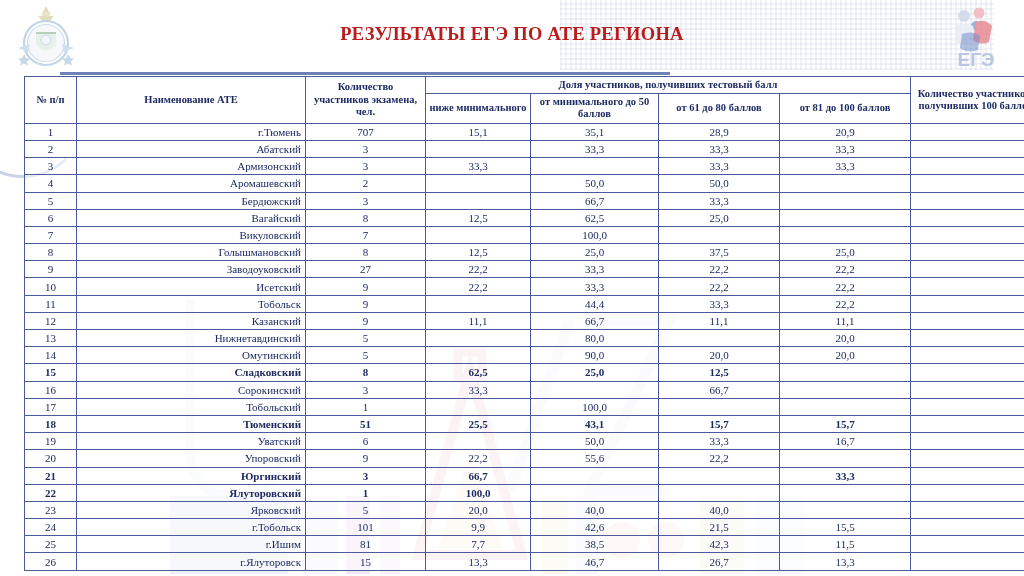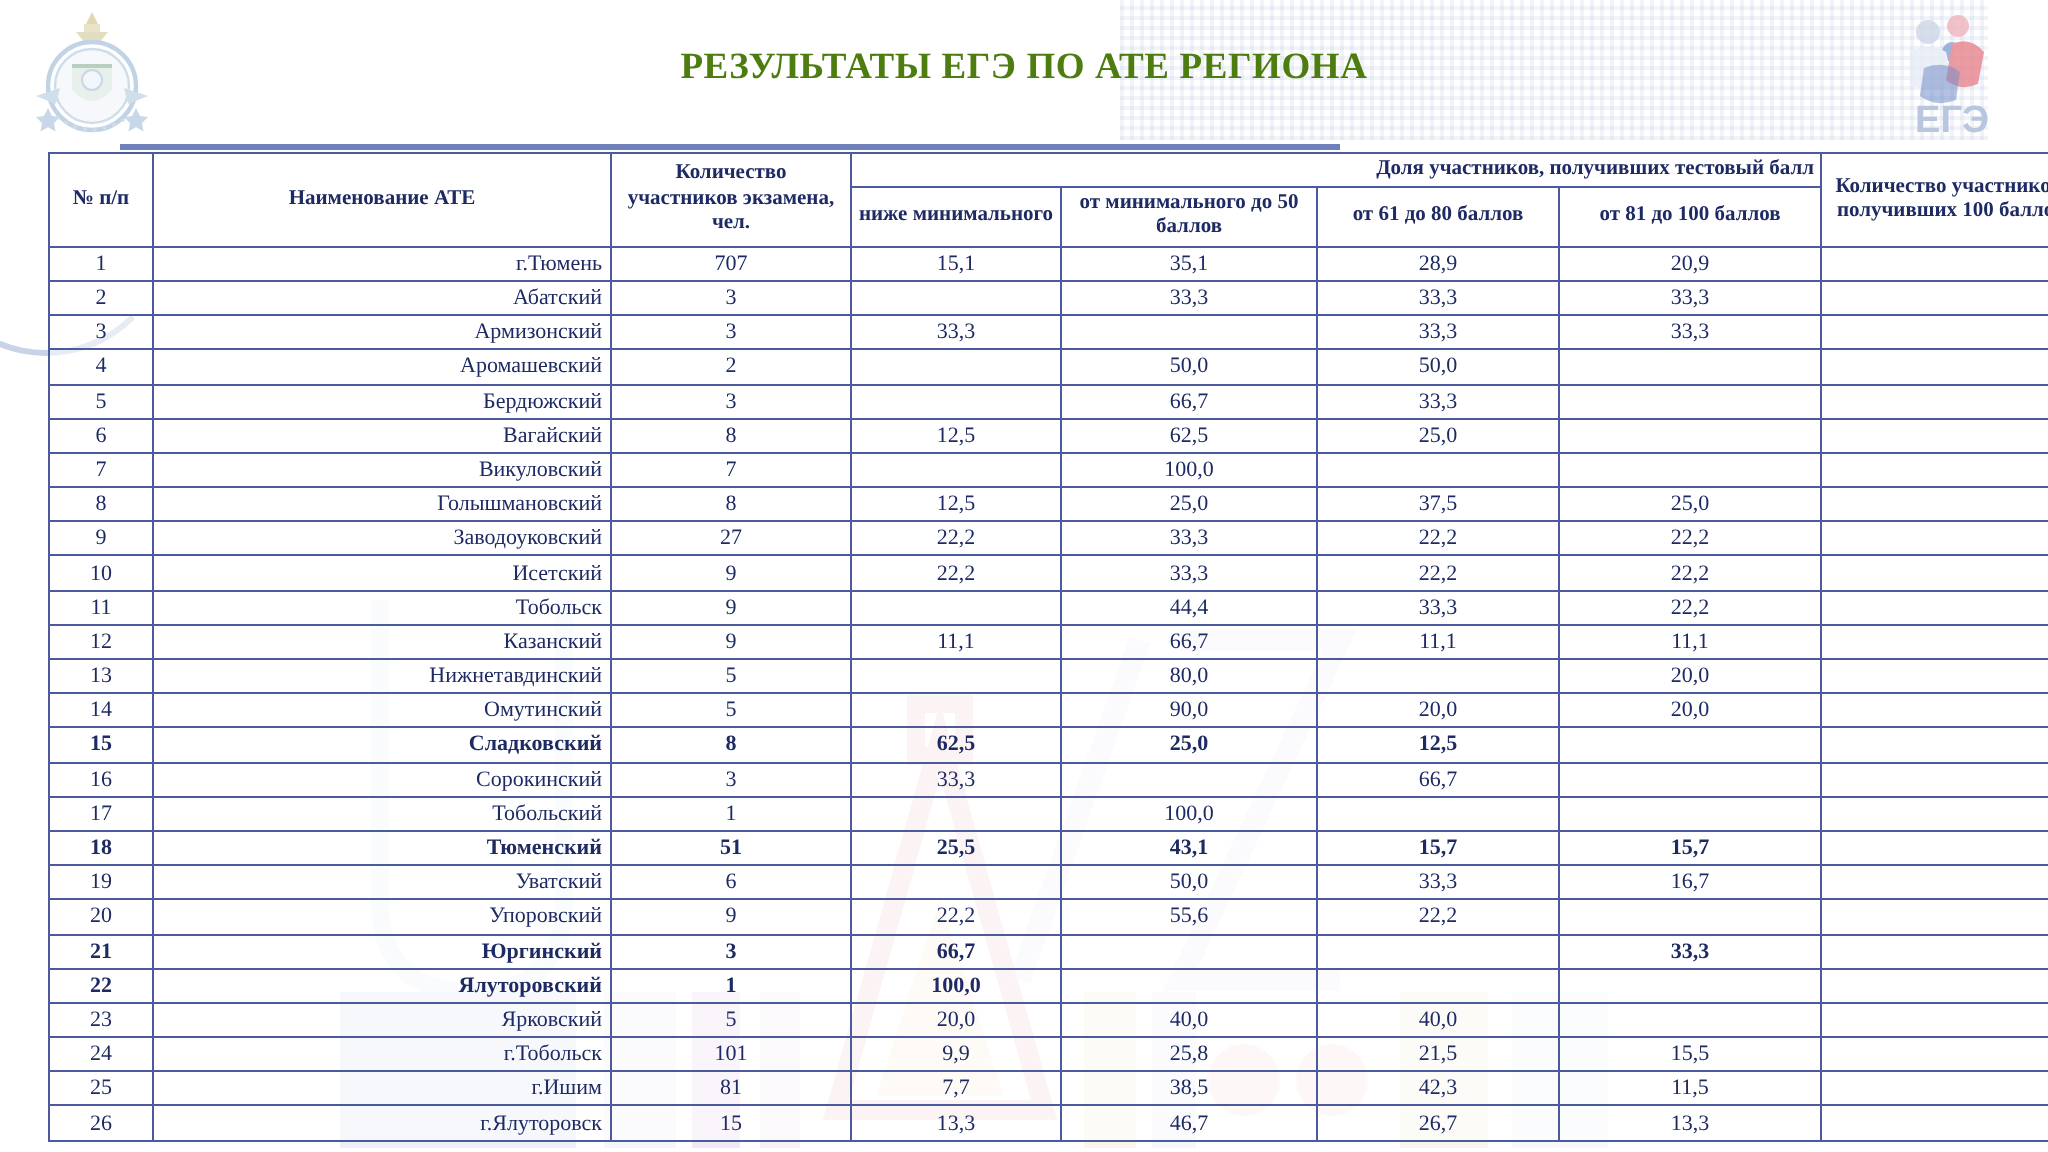--- a/index.html
+++ b/index.html
@@ -98,21 +98,21 @@
   }
   .slide-title {
     position: absolute;
     left: 0; right: 0;
     top: 24px;
     text-align: center;
     z-index: 3;
     font-size: 18.5px;
     font-weight: bold;
     letter-spacing: 0.3px;
-    color: #4d7c0f;
+    color: #b91c1c;
     font-family: "Liberation Serif", "DejaVu Serif", serif;
   }
 
   
   .table-wrap {
     position: absolute;
     left: 24px;
     top: 76px;
     width: 976px;
     z-index: 2;
@@ -132,21 +132,20 @@
     font-size: 10.5px;
     font-weight: bold;
     text-align: center;
     line-height: 1.18;
     padding: 2px 3px;
     background: rgba(255,255,255,0.75);
   }
   table.ege thead th.hdr-top {
     height: 14px;
     padding: 1px 3px;
-    text-align: right;
   }
   table.ege tbody td {
     font-size: 11px;
     height: 16.2px;
     padding: 0 4px;
     text-align: center;
     white-space: nowrap;
     overflow: hidden;
   }
   table.ege tbody td.c-num  { text-align: center; }
@@ -506,21 +505,21 @@
             <td>40,0</td>
             <td>40,0</td>
             <td></td>
             <td></td>
           </tr>
           <tr>
             <td class="c-num">24</td>
             <td class="c-name">г.Тобольск</td>
             <td>101</td>
             <td>9,9</td>
-            <td>25,8</td>
+            <td>42,6</td>
             <td>21,5</td>
             <td>15,5</td>
             <td></td>
           </tr>
           <tr>
             <td class="c-num">25</td>
             <td class="c-name">г.Ишим</td>
             <td>81</td>
             <td>7,7</td>
             <td>38,5</td>

